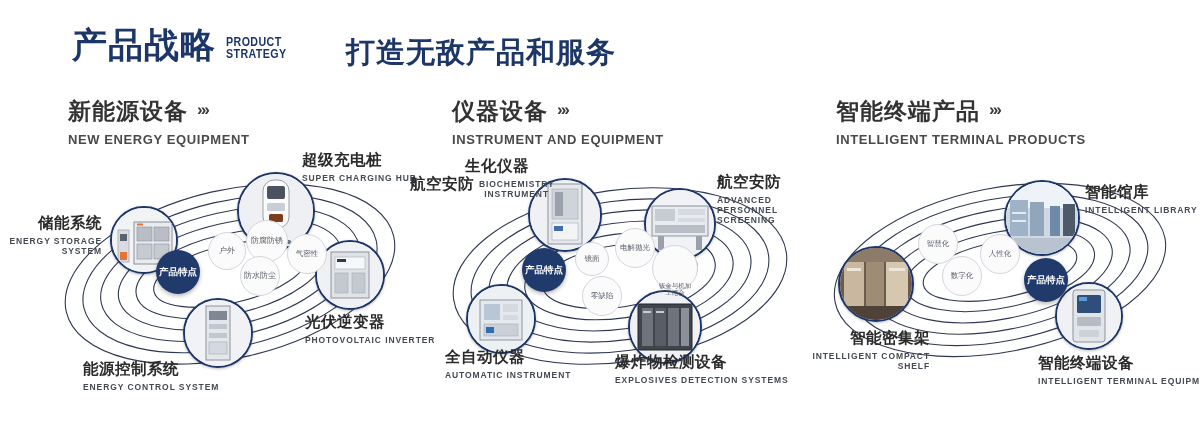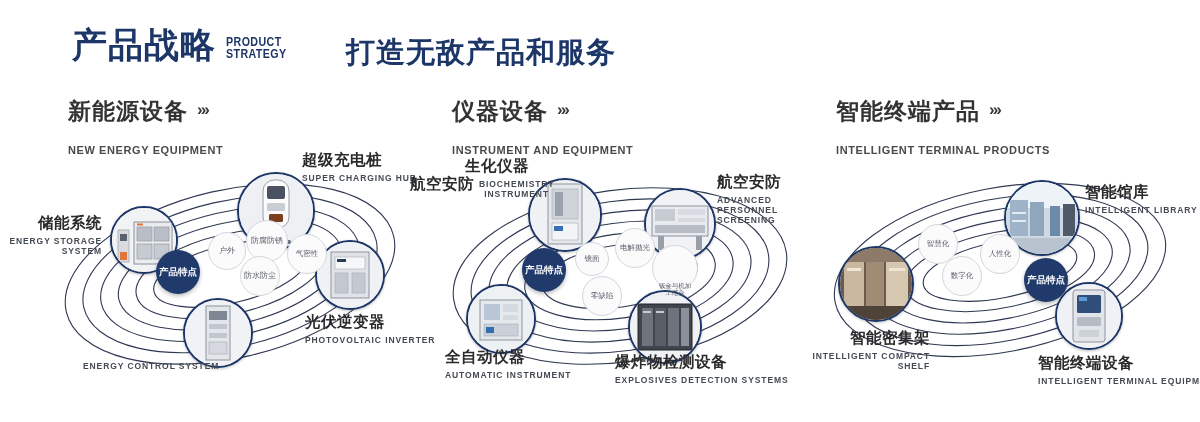--- a/index.html
+++ b/index.html
@@ -33,21 +33,21 @@
 
   
   .sec{position:absolute;}
   .sec-cn{
     font-size:23px;font-weight:bold;color:#333333;letter-spacing:1px;
     font-family:"DejaVu Sans", sans-serif;display:inline-block;vertical-align:middle;
   }
   .chev{display:inline-block;vertical-align:middle;margin-left:9px;color:#3a3a3a;
     font-size:17px;letter-spacing:-2px;font-weight:bold;position:relative;top:-2px;}
   .sec-en{
-    margin-top:17px;font-size:11px;color:#4a4a4a;letter-spacing:.6px;
+    margin-top:5px;font-size:13px;color:#4a4a4a;letter-spacing:.6px;
     font-weight:600;
   }
 
   
   .cluster{position:absolute;}
   .orbits{position:absolute;left:0;top:0;}
 
   .node{
     position:absolute;border-radius:50%;
     border:2.5px solid #1c3668;overflow:hidden;
@@ -193,20 +193,21 @@
       <div class="cn">超级充电桩</div>
       <div class="en">SUPER CHARGING HUB</div>
     </div>
 
     <div class="lbl" style="left:265px;top:162px;">
       <div class="cn">光伏逆变器</div>
       <div class="en">PHOTOVOLTAIC INVERTER</div>
     </div>
 
     <div class="lbl" style="left:43px;top:209px;">
+      <div class="cn">能源控制系统</div>
       <div class="en">ENERGY CONTROL SYSTEM</div>
     </div>
   </div>
 
   <div class="cluster" style="left:430px;top:150px;width:380px;height:240px;">
     <svg class="orbits" width="380" height="240" viewBox="0 0 380 240">
       <g fill="none" stroke="#18233f" stroke-width="1.1" opacity=".9">
         <ellipse cx="190" cy="126" rx="168" ry="86" transform="rotate(-8 190 126)"></ellipse>
         <ellipse cx="190" cy="126" rx="150" ry="75" transform="rotate(-8 190 126)"></ellipse>
         <ellipse cx="190" cy="126" rx="132" ry="64" transform="rotate(-8 190 126)"></ellipse>

